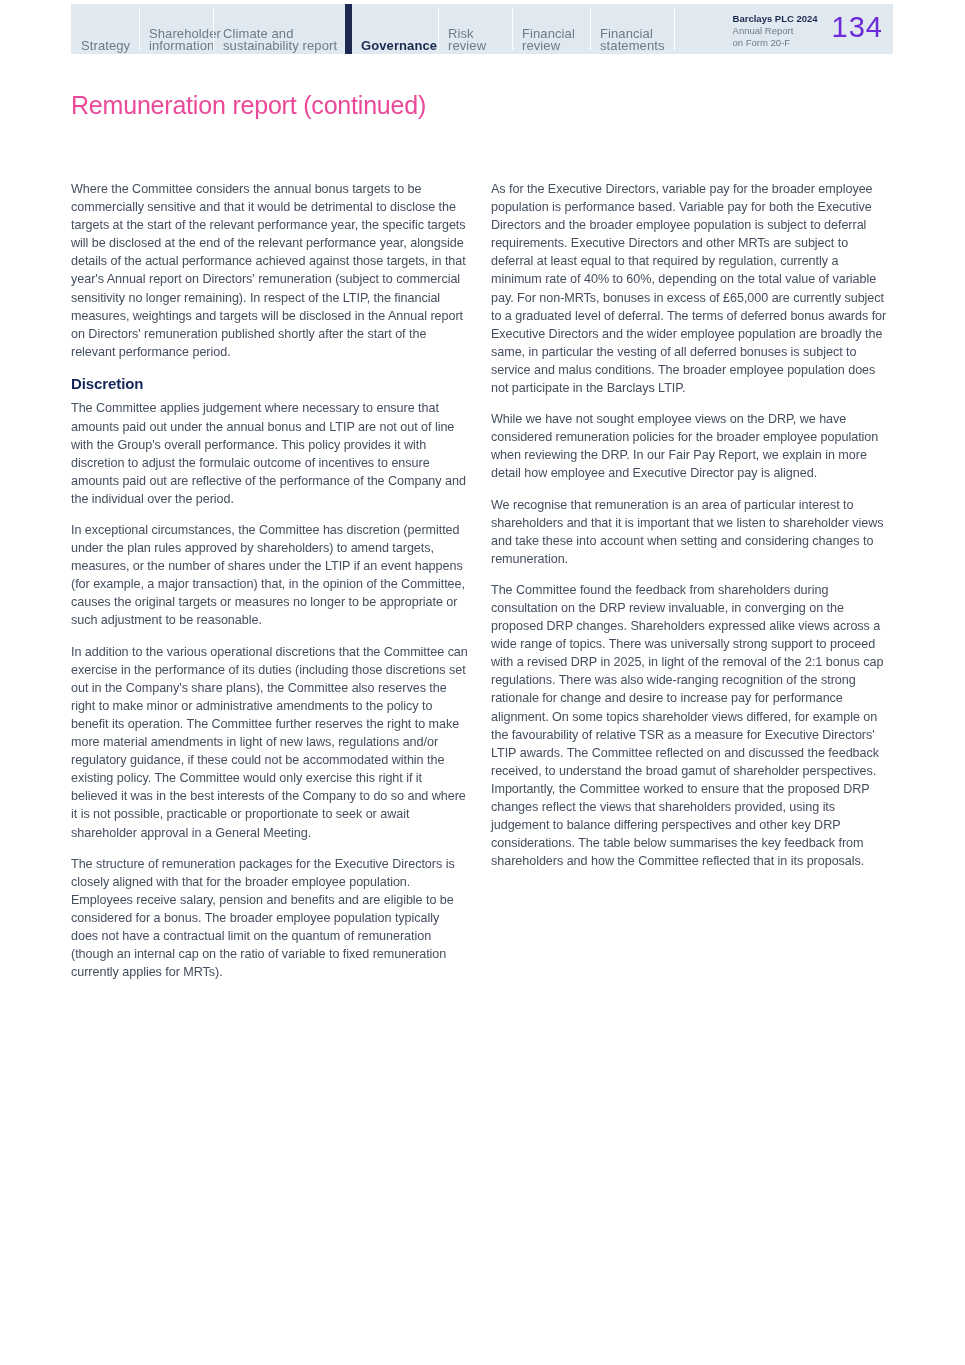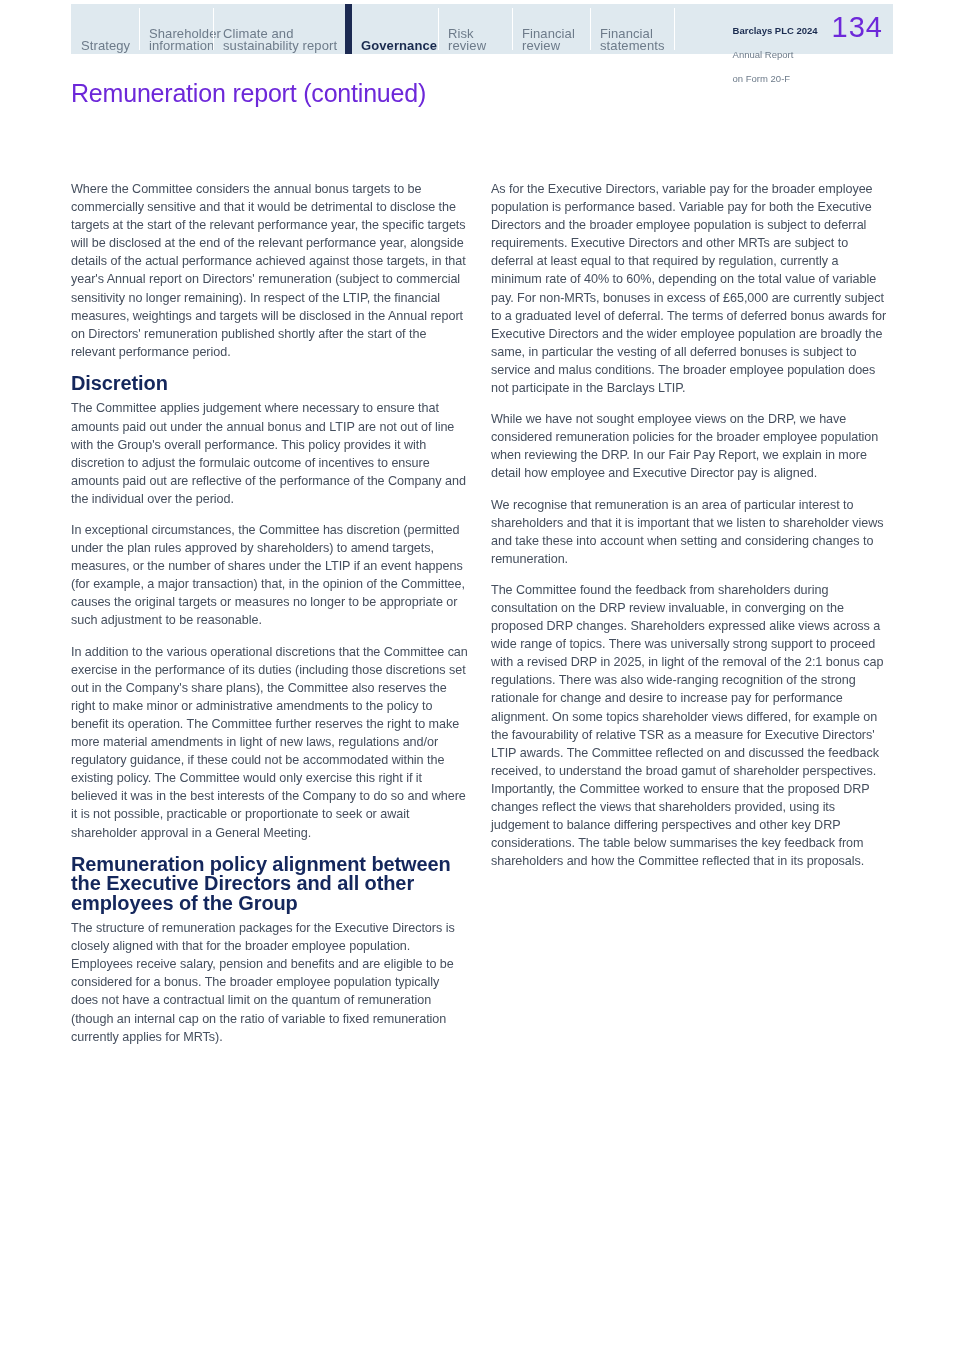--- a/index.html
+++ b/index.html
@@ -93,56 +93,56 @@
     font-size: 9.5px;
     line-height: 11.8px;
     color: #6d7b8a;
     padding-top: 1px;
   }
   .meta-text .brand {
     color: #1a2b4f;
     font-weight: bold;
     display: block;
   }
-  .meta-text span { display: block; margin-top: 12px; }
+  .meta-text span { display: block; }
   .page-number {
     font-size: 29px;
     color: #6d28d9;
     line-height: 30px;
     margin-left: 14px;
     letter-spacing: 1px;
     font-weight: 300;
   }
 
   
   .page-title {
     position: absolute;
     left: 71px;
-    top: 60px;
+    top: 72px;
     font-size: 25px;
     line-height: 32px;
-    color: #6d28d9;
+    color: #ec4899;
     font-weight: 400;
     letter-spacing: -0.2px;
   }
 
   
   .columns {
     position: absolute;
     left: 71px;
     top: 180px;
     width: 822px;
     display: flex;
     gap: 22px;
   }
   .col { width: 398px; }
 
   h2.section-heading {
     color: #14275c;
-    font-size: 20px;
+    font-size: 15px;
     line-height: 19.5px;
     font-weight: bold;
     margin: 0 0 6px 0;
     letter-spacing: -0.1px;
   }
   h2.section-heading:first-child { margin-top: 0; }
 
   p.body-text {
     font-size: 12.6px;
     line-height: 18.1px;
@@ -196,21 +196,20 @@
 
 <h1 class="page-title">Remuneration report (continued)</h1>
 
 <div class="columns">
   <div class="col" id="left-column">
       <p class="body-text">Where the Committee considers the annual bonus targets to be commercially sensitive and that it would be detrimental to disclose the targets at the start of the relevant performance year, the specific targets will be disclosed at the end of the relevant performance year, alongside details of the actual performance achieved against those targets, in that year's Annual report on Directors' remuneration (subject to commercial sensitivity no longer remaining). In respect of the LTIP, the financial measures, weightings and targets will be disclosed in the Annual report on Directors' remuneration published shortly after the start of the relevant performance period.</p>
       <h2 class="section-heading">Discretion</h2>
       <p class="body-text">The Committee applies judgement where necessary to ensure that amounts paid out under the annual bonus and LTIP are not out of line with the Group's overall performance. This policy provides it with discretion to adjust the formulaic outcome of incentives to ensure amounts paid out are reflective of the performance of the Company and the individual over the period.</p>
       <p class="body-text">In exceptional circumstances, the Committee has discretion (permitted under the plan rules approved by shareholders) to amend targets, measures, or the number of shares under the LTIP if an event happens (for example, a major transaction) that, in the opinion of the Committee, causes the original targets or measures no longer to be appropriate or such adjustment to be reasonable.</p>
       <p class="body-text">In addition to the various operational discretions that the Committee can exercise in the performance of its duties (including those discretions set out in the Company's share plans), the Committee also reserves the right to make minor or administrative amendments to the policy to benefit its operation. The Committee further reserves the right to make more material amendments in light of new laws, regulations and/or regulatory guidance, if these could not be accommodated within the existing policy. The Committee would only exercise this right if it believed it was in the best interests of the Company to do so and where it is not possible, practicable or proportionate to seek or await shareholder approval in a General Meeting.</p>
-      <h2 class="section-heading">Remuneration policy alignment between the Executive Directors and all other employees of the Group</h2>
       <p class="body-text">The structure of remuneration packages for the Executive Directors is closely aligned with that for the broader employee population. Employees receive salary, pension and benefits and are eligible to be considered for a bonus. The broader employee population typically does not have a contractual limit on the quantum of remuneration (though an internal cap on the ratio of variable to fixed remuneration currently applies for MRTs).</p>
     </div>
   <div class="col" id="right-column">
       <p class="body-text">As for the Executive Directors, variable pay for the broader employee population is performance based. Variable pay for both the Executive Directors and the broader employee population is subject to deferral requirements. Executive Directors and other MRTs are subject to deferral at least equal to that required by regulation, currently a minimum rate of 40% to 60%, depending on the total value of variable pay. For non-MRTs, bonuses in excess of £65,000 are currently subject to a graduated level of deferral. The terms of deferred bonus awards for Executive Directors and the wider employee population are broadly the same, in particular the vesting of all deferred bonuses is subject to service and malus conditions. The broader employee population does not participate in the Barclays LTIP.</p>
       <p class="body-text">While we have not sought employee views on the DRP, we have considered remuneration policies for the broader employee population when reviewing the DRP. In our Fair Pay Report, we explain in more detail how employee and Executive Director pay is aligned.</p>
       <p class="body-text">We recognise that remuneration is an area of particular interest to shareholders and that it is important that we listen to shareholder views and take these into account when setting and considering changes to remuneration.</p>
       <p class="body-text">The Committee found the feedback from shareholders during consultation on the DRP review invaluable, in converging on the proposed DRP changes. Shareholders expressed alike views across a wide range of topics. There was universally strong support to proceed with a revised DRP in 2025, in light of the removal of the 2:1 bonus cap regulations. There was also wide-ranging recognition of the strong rationale for change and desire to increase pay for performance alignment. On some topics shareholder views differed, for example on the favourability of relative TSR as a measure for Executive Directors' LTIP awards. The Committee reflected on and discussed the feedback received, to understand the broad gamut of shareholder perspectives. Importantly, the Committee worked to ensure that the proposed DRP changes reflect the views that shareholders provided, using its judgement to balance differing perspectives and other key DRP considerations. The table below summarises the key feedback from shareholders and how the Committee reflected that in its proposals.</p>
     </div>
 </div>
 

